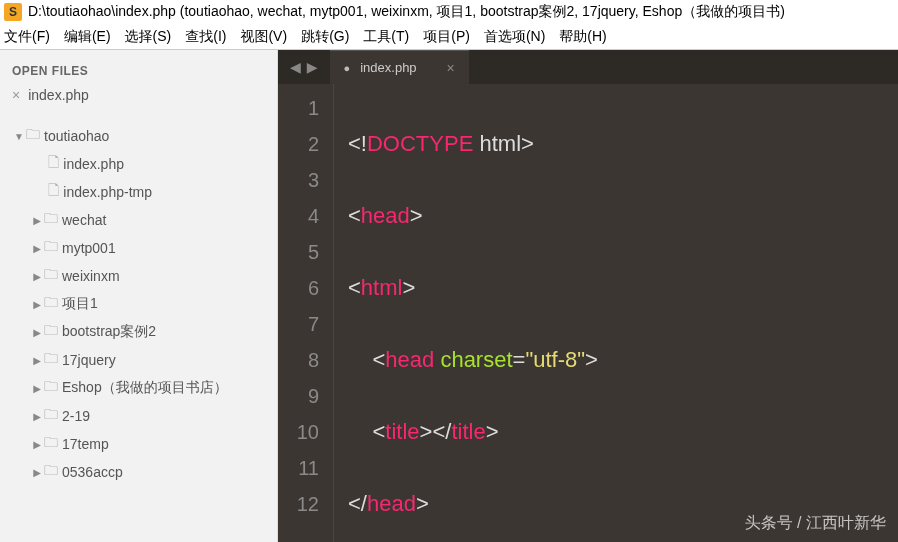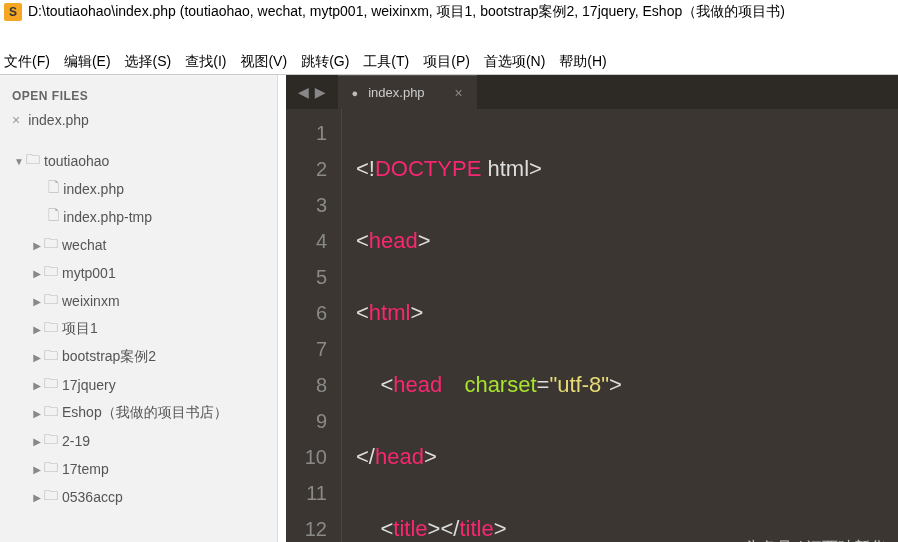--- a/index.html
+++ b/index.html
@@ -1,21 +1,21 @@
 <!DOCTYPE html>
 <html><head>
 <meta charset="utf-8">
 <style>
 * { margin: 0; padding: 0; box-sizing: border-box; font-family: "Microsoft YaHei", Arial, sans-serif; }
 body { width: 898px; height: 542px; overflow: hidden; background: #fff; }
 .titlebar { background: #fff; height: 24px; display: flex; align-items: center; padding-left: 4px; font-size: 14px; white-space: nowrap; overflow: hidden; }
 .titlebar .icon { width: 18px; height: 18px; background: #f5a623; border-radius: 2px; margin-right: 6px; flex-shrink: 0; display: flex; align-items: center; justify-content: center; color: #333; font-weight: bold; font-size: 12px; }
-.menubar { background: #fff; height: 26px; display: flex; align-items: center; padding-left: 4px; font-size: 14px; border-bottom: 1px solid #ccc; margin-top: 25px; }
+.menubar { background: #fff; height: 26px; display: flex; align-items: center; padding-left: 4px; font-size: 14px; border-bottom: 1px solid #ccc; }
 .menubar span { margin-right: 14px; cursor: default; }
-.main { display: flex; height: calc(542px - 50px); gap: 8px; }
+.main { display: flex; height: calc(542px - 50px); }
 .sidebar { width: 278px; background: #f2f2f2; border-right: 1px solid #ddd; padding: 8px 0; font-size: 14px; color: #555; overflow: hidden; }
 .section-title { font-weight: bold; font-size: 12px; color: #666; padding: 6px 12px; letter-spacing: 0.5px; }
 .open-file { display: flex; align-items: center; padding: 3px 12px; font-size: 14px; }
 .open-file .close { margin-right: 8px; color: #999; font-size: 14px; }
 .folder-item { display: flex; align-items: center; padding: 2px 12px; font-size: 14px; }
 .arrow { width: 14px; color: #888; font-size: 10px; display: inline-block; text-align: center; }
 .folder-ico { margin-right: 4px; color: #888; }
 .file-ico { margin-right: 4px; color: #aaa; }
 .indent1 { padding-left: 30px; }
 .indent2 { padding-left: 48px; }
@@ -23,21 +23,21 @@
 .tab-bar { background: #2d2a26; height: 34px; display: flex; align-items: center; }
 .nav-arrows { display: flex; gap: 6px; padding: 0 12px; color: #888; font-size: 14px; }
 .tab { background: #3b3631; height: 34px; display: flex; align-items: center; padding: 0 14px; color: #ccc; font-size: 13px; gap: 10px; border-top: 1px solid #555; }
 .tab .dot { color: #bbb; font-size: 11px; }
 .tab .tab-close { color: #888; font-size: 14px; margin-left: 20px; }
 .code-area { flex: 1; display: flex; font-family: Consolas, monospace; font-size: 22px; line-height: 36px; }
 .gutter { width: 56px; background: #3b3631; color: #8a8a8a; text-align: right; padding-right: 14px; padding-top: 6px; font-size: 20px; border-right: 1px solid #4a453f; }
 .code { flex: 1; padding-top: 6px; padding-left: 14px; color: #ddd; white-space: pre; }
 .c-punc { color: #ddd; }
 .c-tag { color: #f92672; }
-.c-attr { color: #a6e22e; margin-left: 16px; }
+.c-attr { color: #a6e22e; }
 .c-str { color: #e6db74; }
 .c-doc { color: #f92672; margin-top: 7px; }
 .watermark { position: absolute; right: 12px; bottom: 8px; color: #ddd; font-size: 16px; opacity: 0.85; }
 </style>
 </head>
 <body>
 
 <div class="titlebar">
   <div class="icon">S</div>
   <span>D:\toutiaohao\index.php (toutiaohao, wechat, mytp001, weixinxm, 项目1, bootstrap案例2, 17jquery, Eshop（我做的项目书)</span>
@@ -157,22 +157,22 @@
         <div>9</div>
         <div>10</div>
         <div>11</div>
         <div>12</div>
       </div>
       <div class="code">
 <div><span class="c-punc">&lt;!</span><span class="c-doc">DOCTYPE</span><span class="c-punc"> </span><span class="c-punc">html</span><span class="c-punc">&gt;</span></div>
 <div><span class="c-punc">&lt;</span><span class="c-tag">head</span><span class="c-punc">&gt;</span></div>
 <div><span class="c-punc">&lt;</span><span class="c-tag">html</span><span class="c-punc">&gt;</span></div>
 <div>    <span class="c-punc">&lt;</span><span class="c-tag">head</span> <span class="c-attr">charset</span><span class="c-punc">=</span><span class="c-str">"utf-8"</span><span class="c-punc">&gt;</span></div>
+<div>    <span class="c-punc">&lt;</span><span class="c-tag">title</span><span class="c-punc">&gt;&lt;/</span><span class="c-tag">title</span><span class="c-punc">&gt;</span></div>
 <div><span class="c-punc">&lt;/</span><span class="c-tag">head</span><span class="c-punc">&gt;</span></div>
-<div>    <span class="c-punc">&lt;</span><span class="c-tag">title</span><span class="c-punc">&gt;&lt;/</span><span class="c-tag">title</span><span class="c-punc">&gt;</span></div>
 
 
 
 
 
 
       </div>
     </div>
     <div class="watermark">头条号 / 江西叶新华</div>
   </div>

